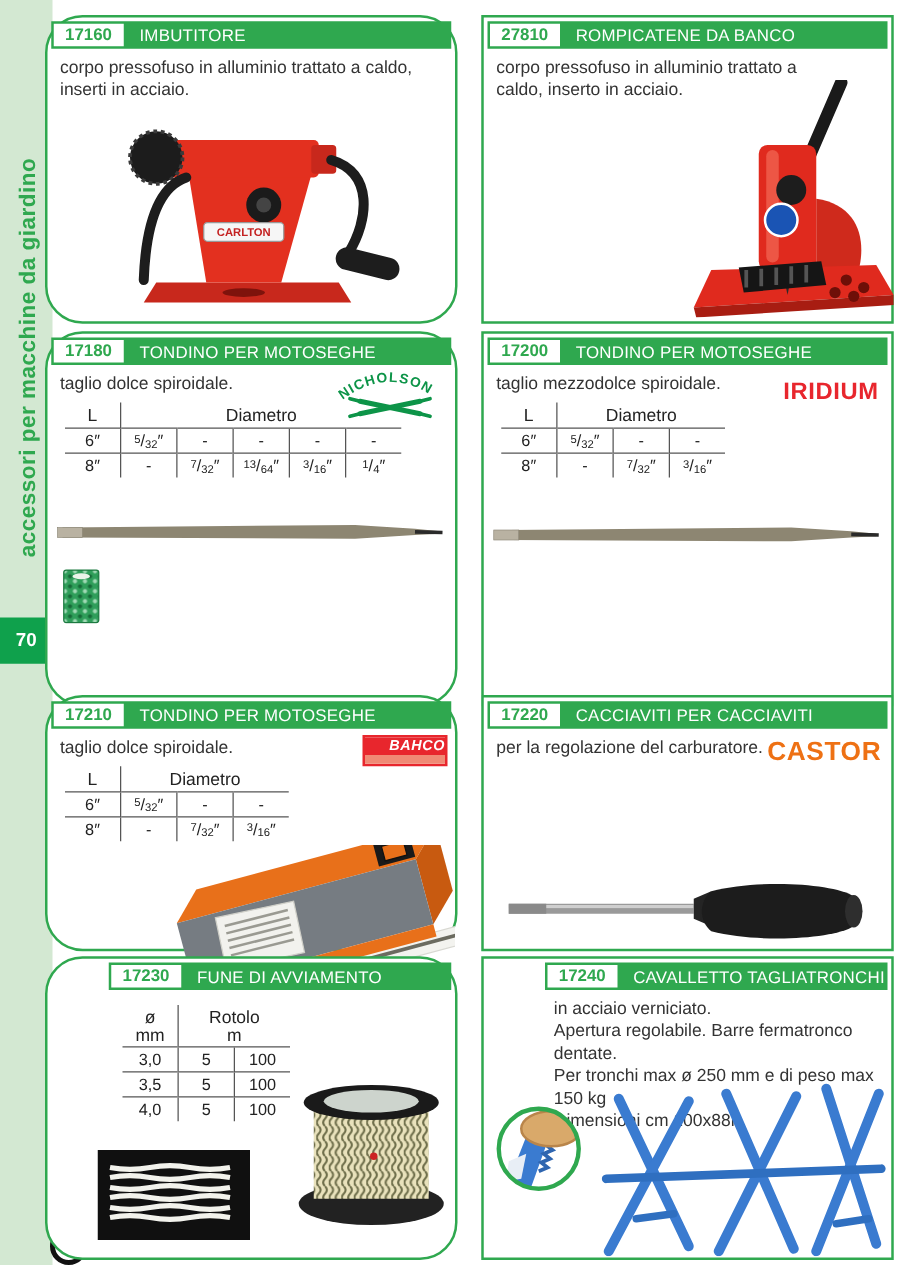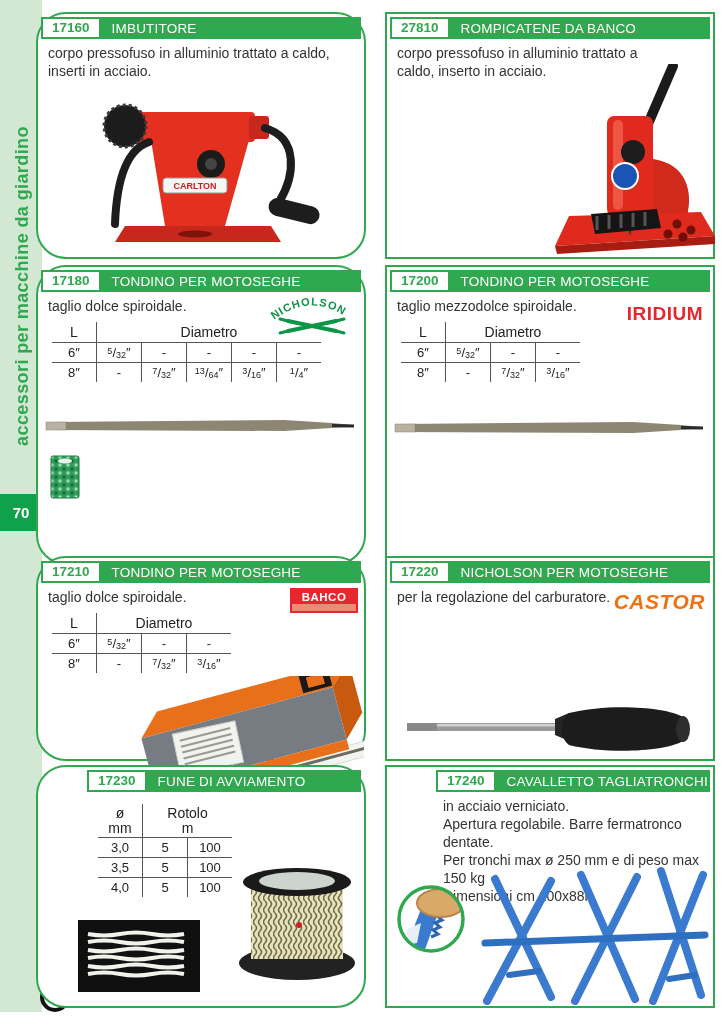--- a/index.html
+++ b/index.html
@@ -47,23 +47,23 @@
   table.spec td:first-child{border-left:none;}
   table.spec tr + tr td{border-top:1.5px solid var(--line);}
   table.spec .hdr td{font-size:14px;}
   .fr-n{font-size:9px;vertical-align:3px;}
   .fr-d{font-size:9px;vertical-align:-1px;}
   .two-line{line-height:1.05;font-size:13px;}
 
   
   .brand{position:absolute;}
   .brand-iridium{top:36px;right:10px;color:#e8262d;font-weight:800;font-size:19px;letter-spacing:.5px;}
-  .brand-castor{top:32px;right:8px;color:#ee7114;font-weight:800;font-style:italic;font-size:21px;letter-spacing:.5px;}
+  .brand-castor{top:32px;right:8px;color:#ee7114;font-weight:800;font-size:21px;letter-spacing:.5px;}
   .brand-bahco{top:30px;right:6px;width:64px;border:2px solid #e8262d;background:#fff;}
-  .brand-bahco .bahco-top{background:#e8262d;color:#fff;font-weight:700;font-size:11.5px;text-align:center;padding:1px 0;letter-spacing:.5px;}
+  .brand-bahco .bahco-top{background:#e8262d;color:#fff;font-weight:700;font-style:italic;font-size:11.5px;text-align:right;padding:1px 0;letter-spacing:.5px;}
   .brand-bahco .bahco-strip{height:7px;background:#f08a75;}
   .brand-nicholson{top:26px;right:6px;}
 
   .img{position:absolute;}
 </style>
 </head>
 <body>
 
 <div class="page">
 
@@ -264,21 +264,21 @@
           <line x1="54" y1="70" x2="106" y2="68" stroke="#9a9a92" stroke-width="2"></line>
           <line x1="54" y1="76" x2="106" y2="74" stroke="#9a9a92" stroke-width="2"></line>
         </g>
       </g>
     </svg>
   </div>
 
   <div class="cell c1 r2">
     <div class="cell-header">
       <span class="code-box">17220</span>
-      <span class="cell-title">NICHOLSON PER MOTOSEGHE</span>
+      <span class="cell-title">CACCIAVITI PER CACCIAVITI</span>
     </div>
     <div class="desc narrow">per la regolazione del carburatore.</div>
     <div class="brand brand-castor">CASTOR</div>
     <svg class="img" style="left:12px;top:135px;" width="300" height="70" viewBox="0 0 300 70">
       <rect x="8" y="30" width="148" height="8" fill="#9a9a9a"></rect>
       <rect x="8" y="31" width="148" height="2.5" fill="#cfcfcf"></rect>
       <rect x="8" y="30" width="30" height="8" fill="#8a8a8a"></rect>
       <polygon points="156,26 170,20 170,48 156,42" fill="#242424"></polygon>
       <path d="M170,20 C210,10 268,14 284,24 C290,28 290,44 284,48 C268,58 210,62 170,52 C160,44 160,28 170,20 Z" fill="#1c1c1c"></path>
       <ellipse cx="284" cy="36" rx="7" ry="13" fill="#2e2e2e"></ellipse>

